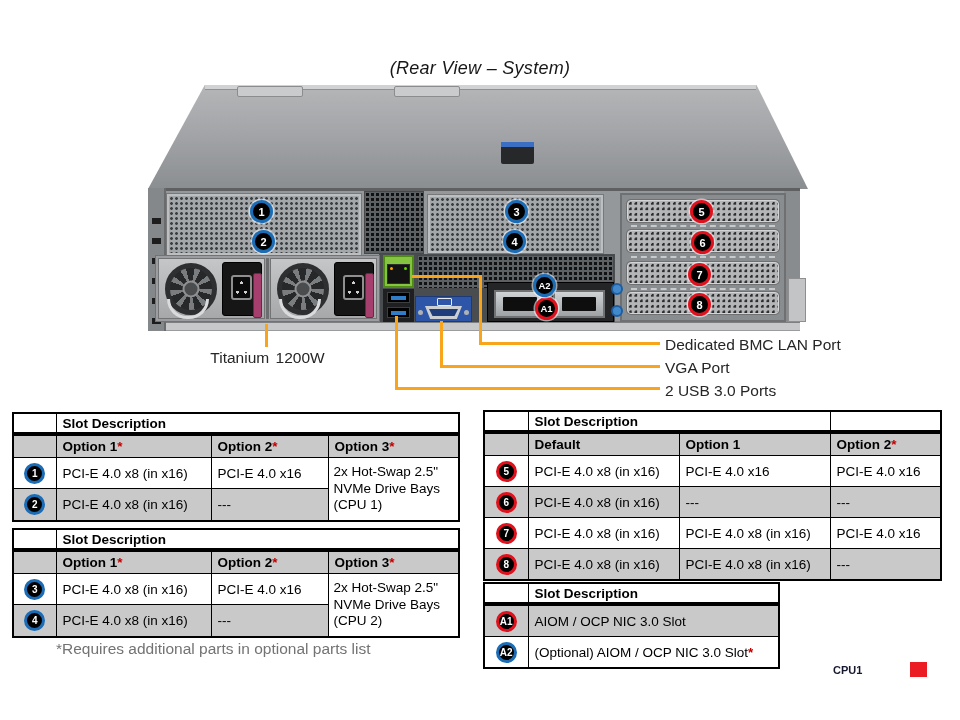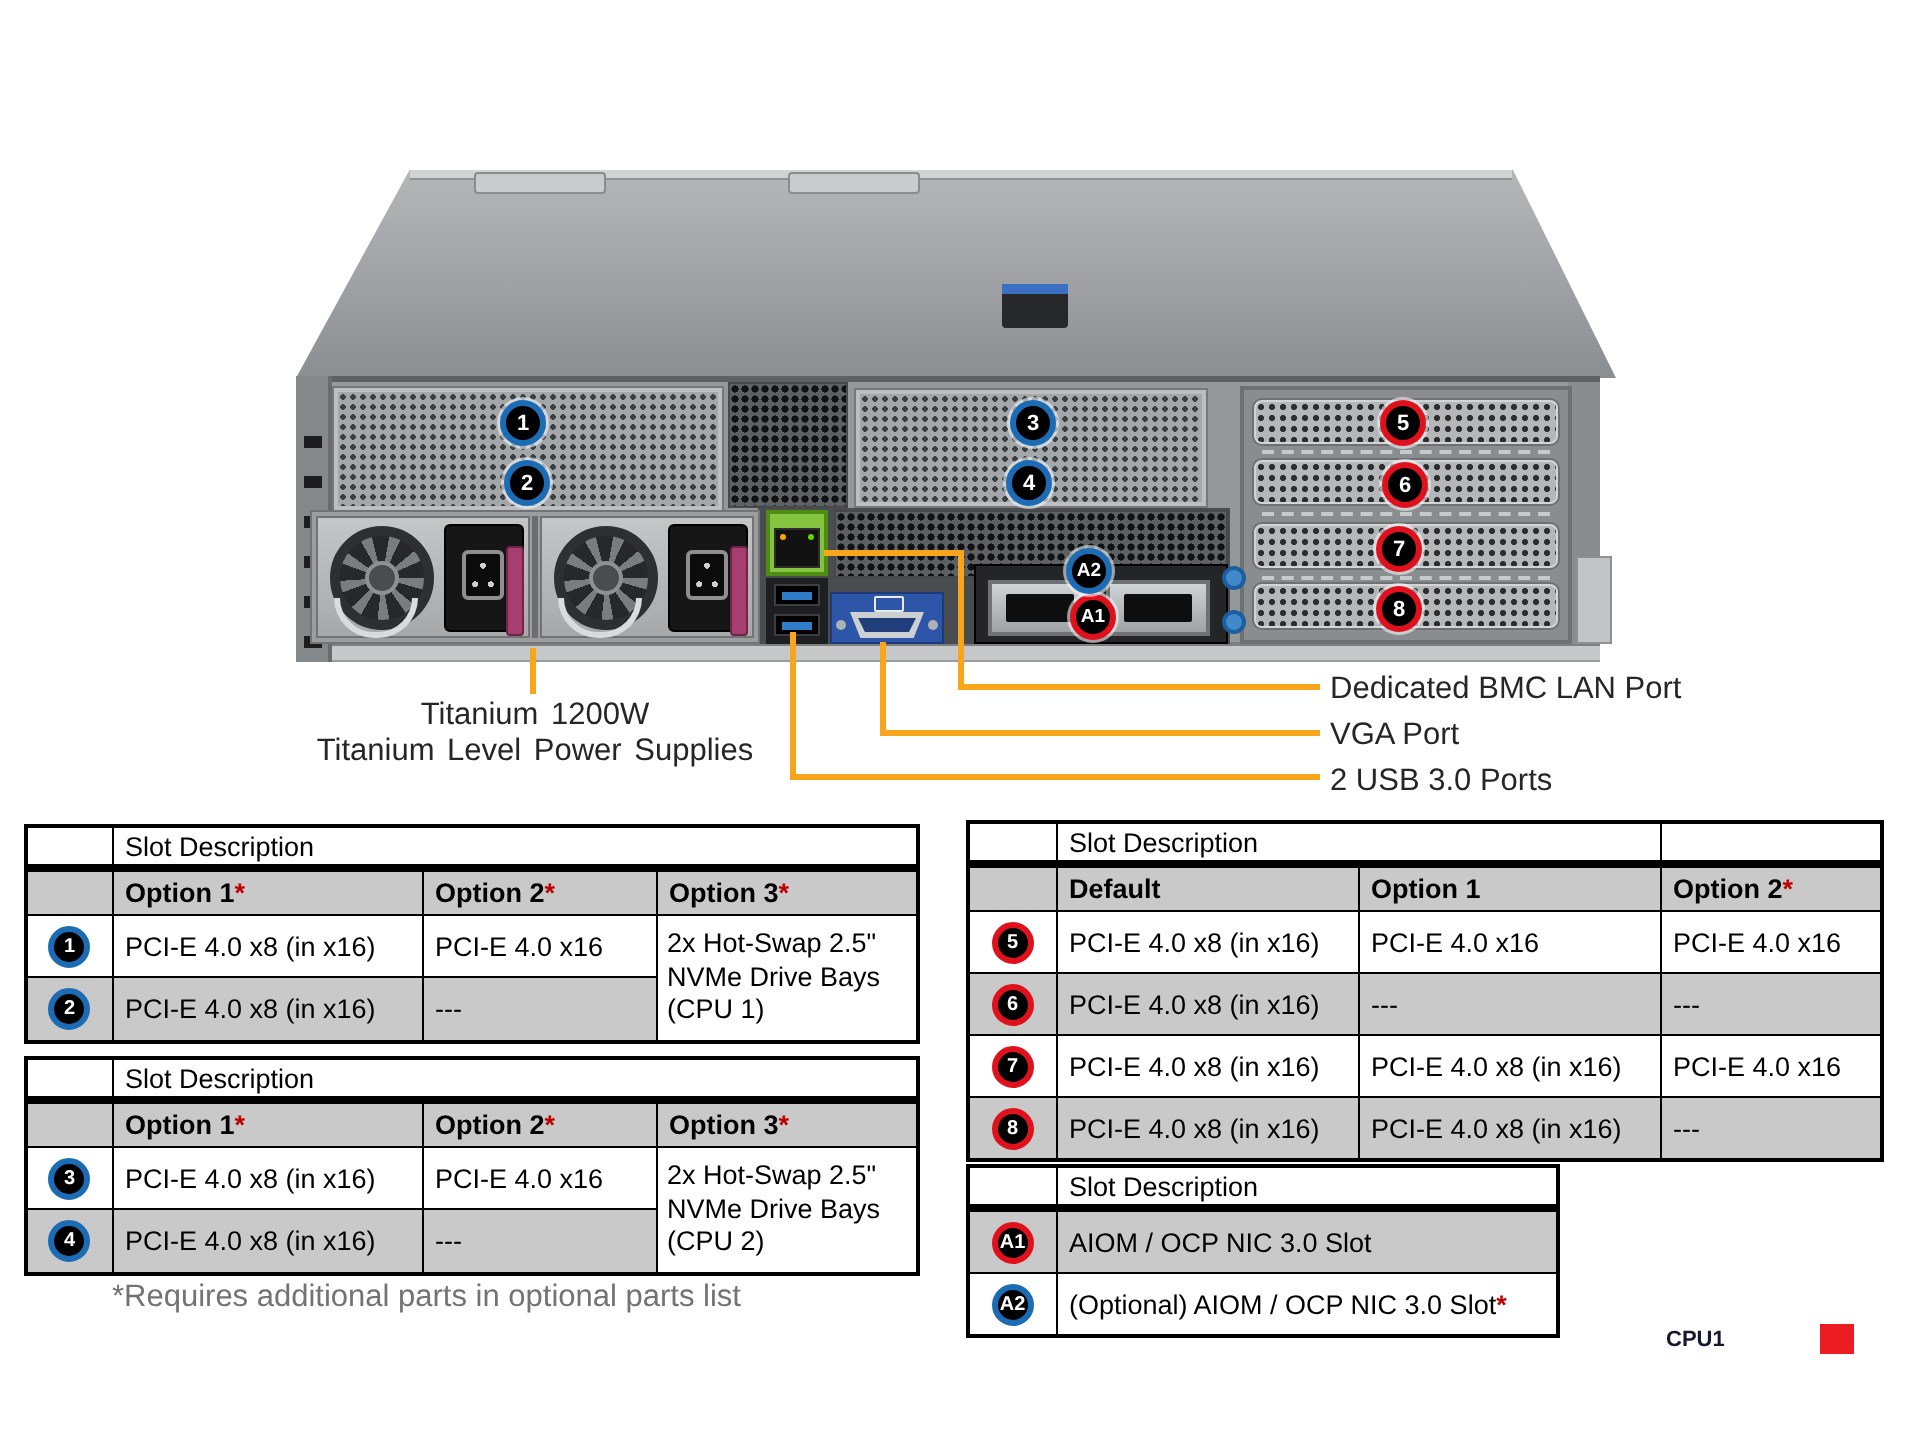--- a/index.html
+++ b/index.html
@@ -87,41 +87,42 @@
   .ln{position:absolute;background:#F9A51B;z-index:8;}
   .plabel{position:absolute;font-size:15.5px;color:#262626;white-space:nowrap;z-index:9;}
   .psu-label{text-align:center;line-height:18px;word-spacing:2px;white-space:normal;}
 
   
   table.tbl{position:absolute;border-collapse:collapse;table-layout:fixed;background:#fff;
             font-size:13.5px;}
   .tbl td,.tbl th{border:1.5px solid #000;padding:1px 6px;text-align:left;vertical-align:middle;
             white-space:nowrap;overflow:hidden;}
   .tbl{border:2px solid #000;}
-  .hrow1 td{border-bottom:4px solid #000;font-weight:normal;height:16px;}
+  .hrow1 td{border-bottom:4px solid #000;font-weight:bold;height:16px;}
   .hrow2 th{background:#c9c9c9;font-weight:bold;height:19px;}
   .drow td{height:28px;}
   .drow2 td{height:29px;}
   .g{background:#c9c9c9;}
   .c0{text-align:center !important;padding:1px !important;}
   .ast{color:#c00000;font-weight:bold;}
   .co{display:inline-flex;width:21px;height:21px;border-radius:50%;background:#000;color:#fff;
       font-weight:bold;font-size:10px;align-items:center;justify-content:center;
       border:3px solid #888;box-sizing:border-box;vertical-align:middle;}
   td.opt3{white-space:normal !important;background:#fff;line-height:1.25;padding:2px 5px !important;}
 
   .note{position:absolute;font-size:15.5px;color:#737373;white-space:nowrap;}
   .legend{position:absolute;display:flex;align-items:center;gap:7px;font-size:11px;font-weight:bold;color:#16182e;}
   .sw{display:inline-block;width:17px;height:15px;}
 </style>
 </head>
 <body>
 
 <div class="page">
 
+  <div class="title">(Rear View – System)</div>
 
   <div>
 
     <div class="abs lid" style="left:148px;top:85px;width:660px;height:104px;"></div>
     <div class="abs lid-edge" style="left:205px;top:85px;width:551px;height:4px;"></div>
     <div class="abs tab" style="left:237px;top:86px;width:66px;height:11px;"></div>
     <div class="abs tab" style="left:394px;top:86px;width:66px;height:11px;"></div>
     <div class="abs latch" style="left:501px;top:142px;width:33px;height:22px;"></div>
 
     <div class="abs rear" style="left:148px;top:188px;width:652px;height:134px;"></div>
@@ -191,21 +192,20 @@
     <div class="ln" style="left:412px;top:275px;width:70px;height:3px;"></div>
     <div class="ln" style="left:479px;top:275px;width:3px;height:70px;"></div>
     <div class="ln" style="left:479px;top:342px;width:181px;height:3px;"></div>
     <div class="ln" style="left:440px;top:321px;width:3px;height:47px;"></div>
     <div class="ln" style="left:440px;top:365px;width:220px;height:3px;"></div>
     <div class="ln" style="left:395px;top:316px;width:3px;height:74px;"></div>
     <div class="ln" style="left:395px;top:387px;width:265px;height:3px;"></div>
 
     <div class="plabel psu-label" style="left:145px;top:349px;width:245px;">
       <span>Titanium 1200W</span><br>
-      <span>Titanium Level Power Supplies</span>
     </div>
     <div class="plabel" style="left:665px;top:336px;">Dedicated BMC LAN Port</div>
     <div class="plabel" style="left:665px;top:359px;">VGA Port</div>
     <div class="plabel" style="left:665px;top:382px;">2 USB 3.0 Ports</div>
   </div>
 
   <table class="tbl" style="left:12px;top:412px;width:446px;">
     <colgroup>
         <col style="width:43px">
         <col style="width:155px">

